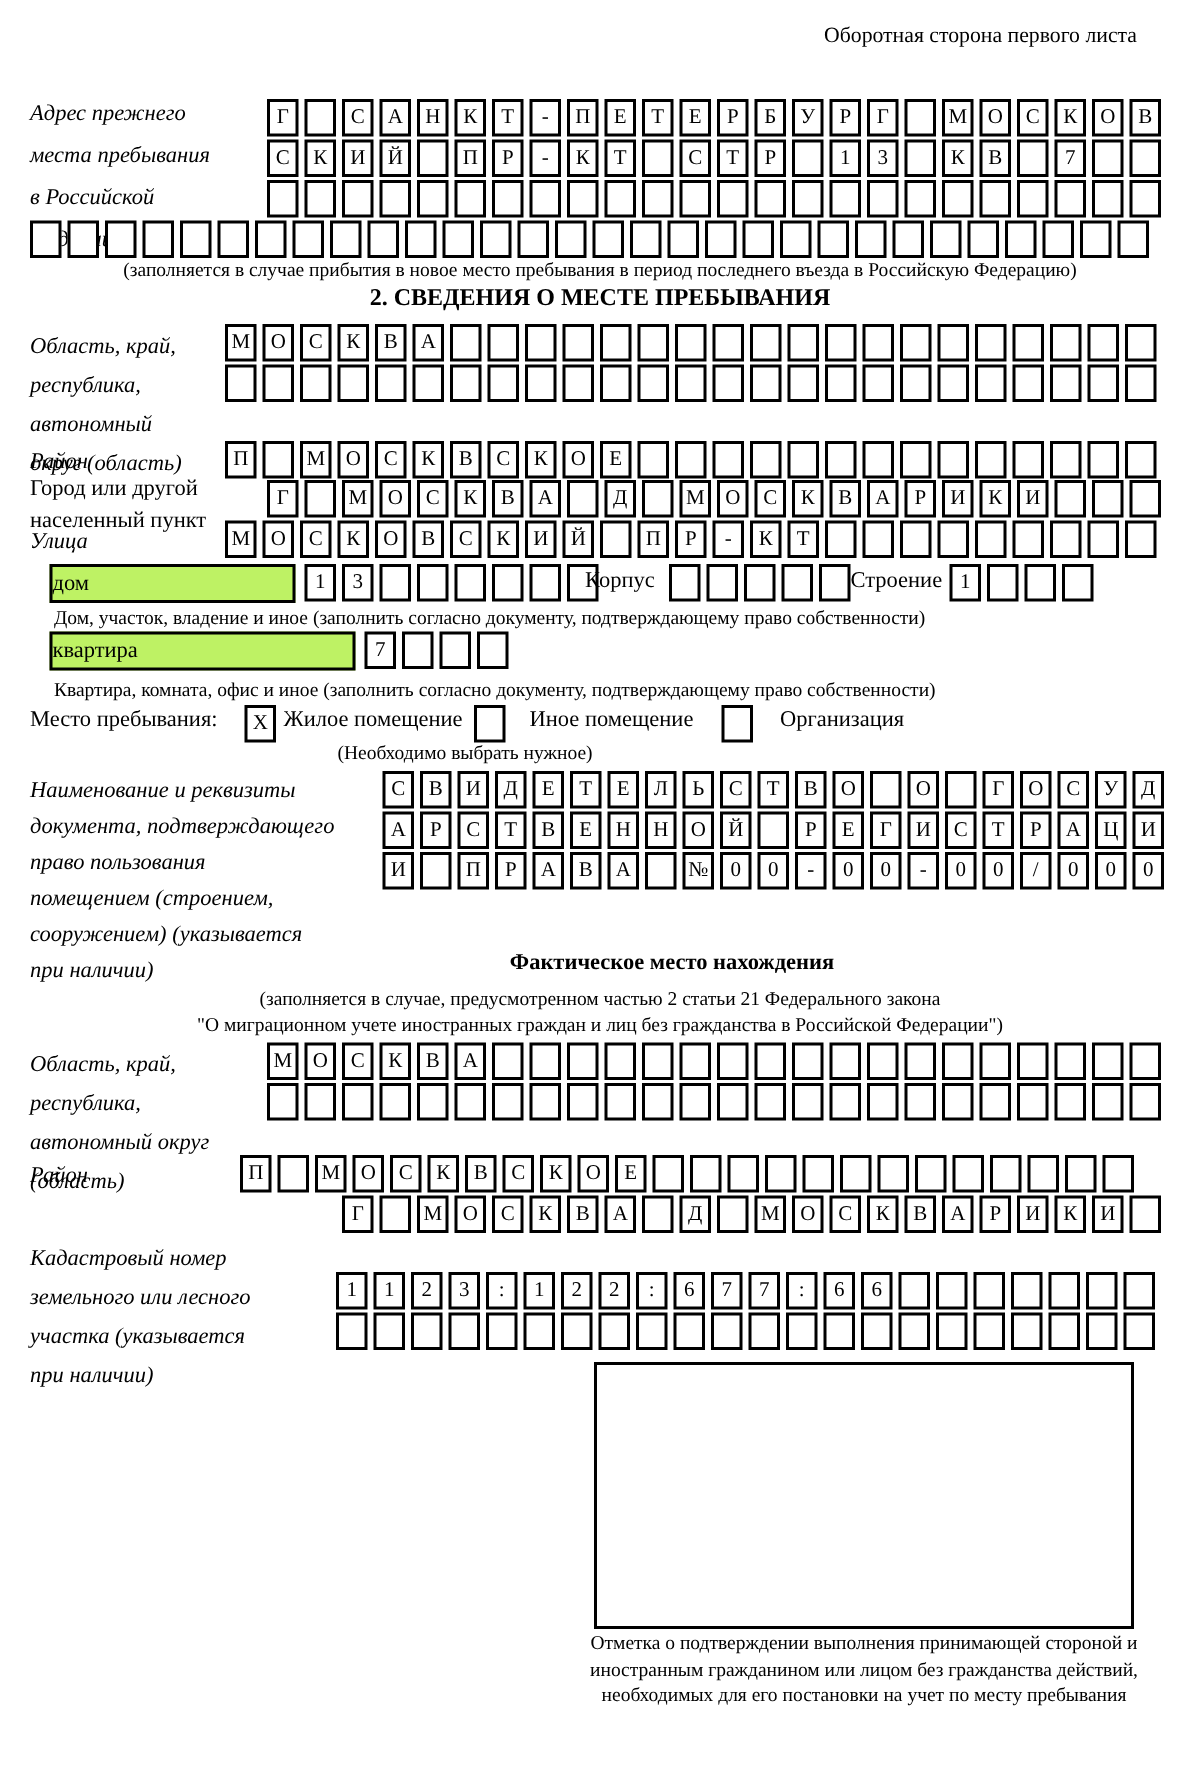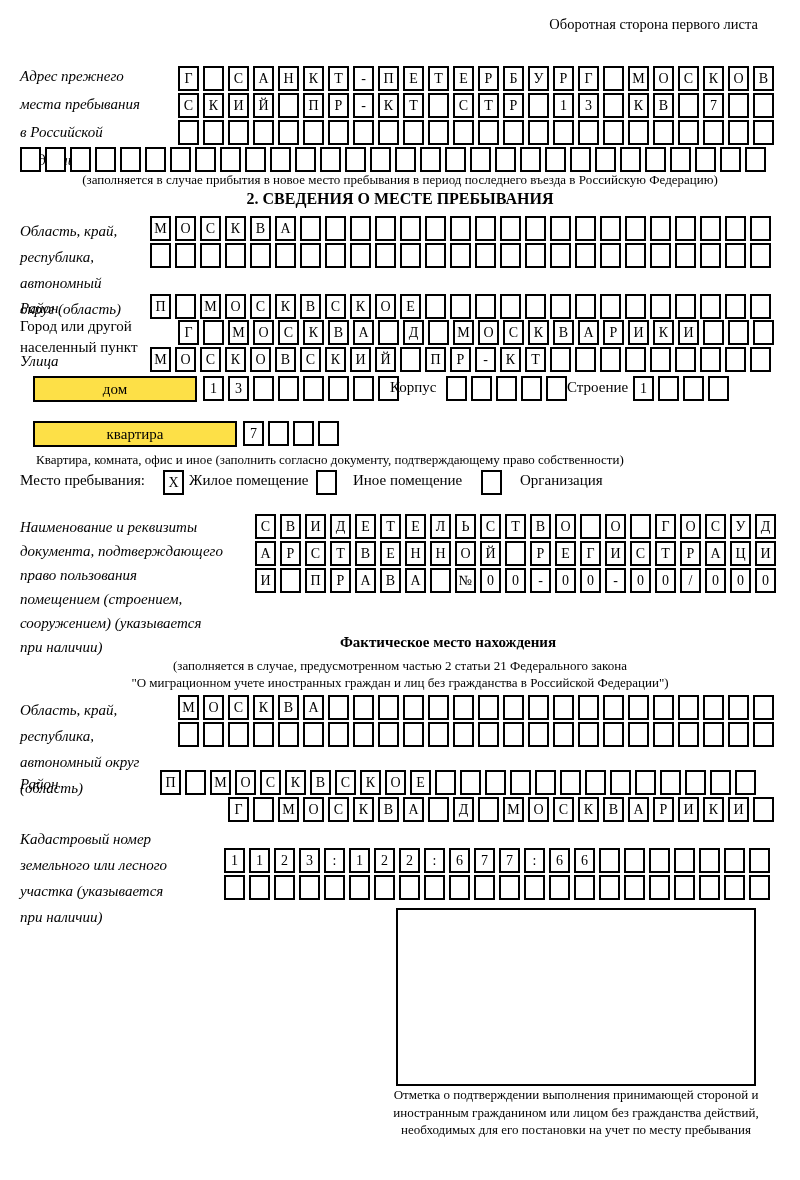--- a/index.html
+++ b/index.html
@@ -8,21 +8,21 @@
   .abs{position:absolute;}
   .lbl{font-size:15px;line-height:26px;white-space:pre-line;color:#000;font-style:italic;}
   .lbl-tight{font-size:15px;line-height:21px;white-space:pre-line;font-family:Liberation Serif, serif;}
   .cap{font-size:13px;color:#000;}
   .center{text-align:center;width:800px;left:0;}
   .title{font-weight:bold;font-size:16px;}
   .cellrow{height:25px;margin-bottom:2px;white-space:nowrap;}
   .cell{display:inline-block;width:17px;height:21px;border:2px solid #000;margin-right:4px;
         text-align:center;font-size:14px;line-height:21px;vertical-align:top;
         font-family:"Liberation Serif",serif;background:#fff;}
-  .bigbox{border:2px solid #000;text-align:center;font-size:15px;line-height:22px;height:22px;background:#fde047;}
+  .bigbox{border:2px solid #000;font-size:15px;line-height:22px;height:22px;background:#bef264;}
   .ckbox{display:inline-block;width:17px;height:21px;border:2px solid #000;text-align:center;
          font-size:14px;line-height:21px;vertical-align:top;background:#fff;}
   .opt-lbl{font-size:15px;}
   .mark-box{position:absolute;width:356px;height:174px;border:2px solid #000;background:#fff;}
   .note-block{font-size:13px;line-height:17.5px;text-align:center;}
 </style>
 </head>
 <body>
 
 <div class="page">
@@ -61,32 +61,34 @@
 
   <div class="abs lbl" style="left:20px;top:348px;">Улица</div>
   <div class="abs cellrow" style="left:150px;top:347px;"><span class="cell">М</span><span class="cell">О</span><span class="cell">С</span><span class="cell">К</span><span class="cell">О</span><span class="cell">В</span><span class="cell">С</span><span class="cell">К</span><span class="cell">И</span><span class="cell">Й</span><span class="cell"></span><span class="cell">П</span><span class="cell">Р</span><span class="cell">-</span><span class="cell">К</span><span class="cell">Т</span><span class="cell"></span><span class="cell"></span><span class="cell"></span><span class="cell"></span><span class="cell"></span><span class="cell"></span><span class="cell"></span><span class="cell"></span><span class="cell"></span></div>
 
   <div class="abs bigbox" style="left:33px;top:376px;width:160px;">дом</div>
   <div class="abs cellrow" style="left:203px;top:376px;"><span class="cell">1</span><span class="cell">3</span><span class="cell"></span><span class="cell"></span><span class="cell"></span><span class="cell"></span><span class="cell"></span><span class="cell"></span></div>
   <div class="abs opt-lbl" style="left:390px;top:379px;">Корпус</div>
   <div class="abs cellrow" style="left:446px;top:376px;"><span class="cell"></span><span class="cell"></span><span class="cell"></span><span class="cell"></span><span class="cell"></span></div>
   <div class="abs opt-lbl" style="left:567px;top:379px;">Строение</div>
   <div class="abs cellrow" style="left:633px;top:376px;"><span class="cell">1</span><span class="cell"></span><span class="cell"></span><span class="cell"></span></div>
+  <div class="abs cap" style="left:36px;top:404px;">Дом, участок, владение и иное (заполнить согласно документу, подтверждающему право собственности)</div>
 
   <div class="abs bigbox" style="left:33px;top:421px;width:200px;">квартира</div>
   <div class="abs cellrow" style="left:243px;top:421px;"><span class="cell">7</span><span class="cell"></span><span class="cell"></span><span class="cell"></span></div>
   <div class="abs cap" style="left:36px;top:452px;">Квартира, комната, офис и иное (заполнить согласно документу, подтверждающему право собственности)</div>
 
   <div class="abs opt-lbl" style="left:20px;top:472px;">Место пребывания:</div>
   <div class="abs ckbox" style="left:163px;top:470px;">X</div>
   <div class="abs opt-lbl" style="left:189px;top:472px;">Жилое помещение</div>
   <div class="abs ckbox" style="left:316px;top:470px;"></div>
   <div class="abs opt-lbl" style="left:353px;top:472px;">Иное помещение</div>
   <div class="abs ckbox" style="left:481px;top:470px;"></div>
   <div class="abs opt-lbl" style="left:520px;top:472px;">Организация</div>
+  <div class="abs cap" style="left:150px;top:494px;width:320px;text-align:center;">(Необходимо выбрать нужное)</div>
 
   <div class="abs lbl" style="left:20px;top:515px;width:235px;line-height:24px;">Наименование и реквизиты
 документа, подтверждающего
 право пользования
 помещением (строением,
 сооружением) (указывается
 при наличии)</div>
   <div class="abs" style="left:255px;top:514px;">
     <div class="cellrow"><span class="cell">С</span><span class="cell">В</span><span class="cell">И</span><span class="cell">Д</span><span class="cell">Е</span><span class="cell">Т</span><span class="cell">Е</span><span class="cell">Л</span><span class="cell">Ь</span><span class="cell">С</span><span class="cell">Т</span><span class="cell">В</span><span class="cell">О</span><span class="cell"></span><span class="cell">О</span><span class="cell"></span><span class="cell">Г</span><span class="cell">О</span><span class="cell">С</span><span class="cell">У</span><span class="cell">Д</span></div>
     <div class="cellrow"><span class="cell">А</span><span class="cell">Р</span><span class="cell">С</span><span class="cell">Т</span><span class="cell">В</span><span class="cell">Е</span><span class="cell">Н</span><span class="cell">Н</span><span class="cell">О</span><span class="cell">Й</span><span class="cell"></span><span class="cell">Р</span><span class="cell">Е</span><span class="cell">Г</span><span class="cell">И</span><span class="cell">С</span><span class="cell">Т</span><span class="cell">Р</span><span class="cell">А</span><span class="cell">Ц</span><span class="cell">И</span></div>

